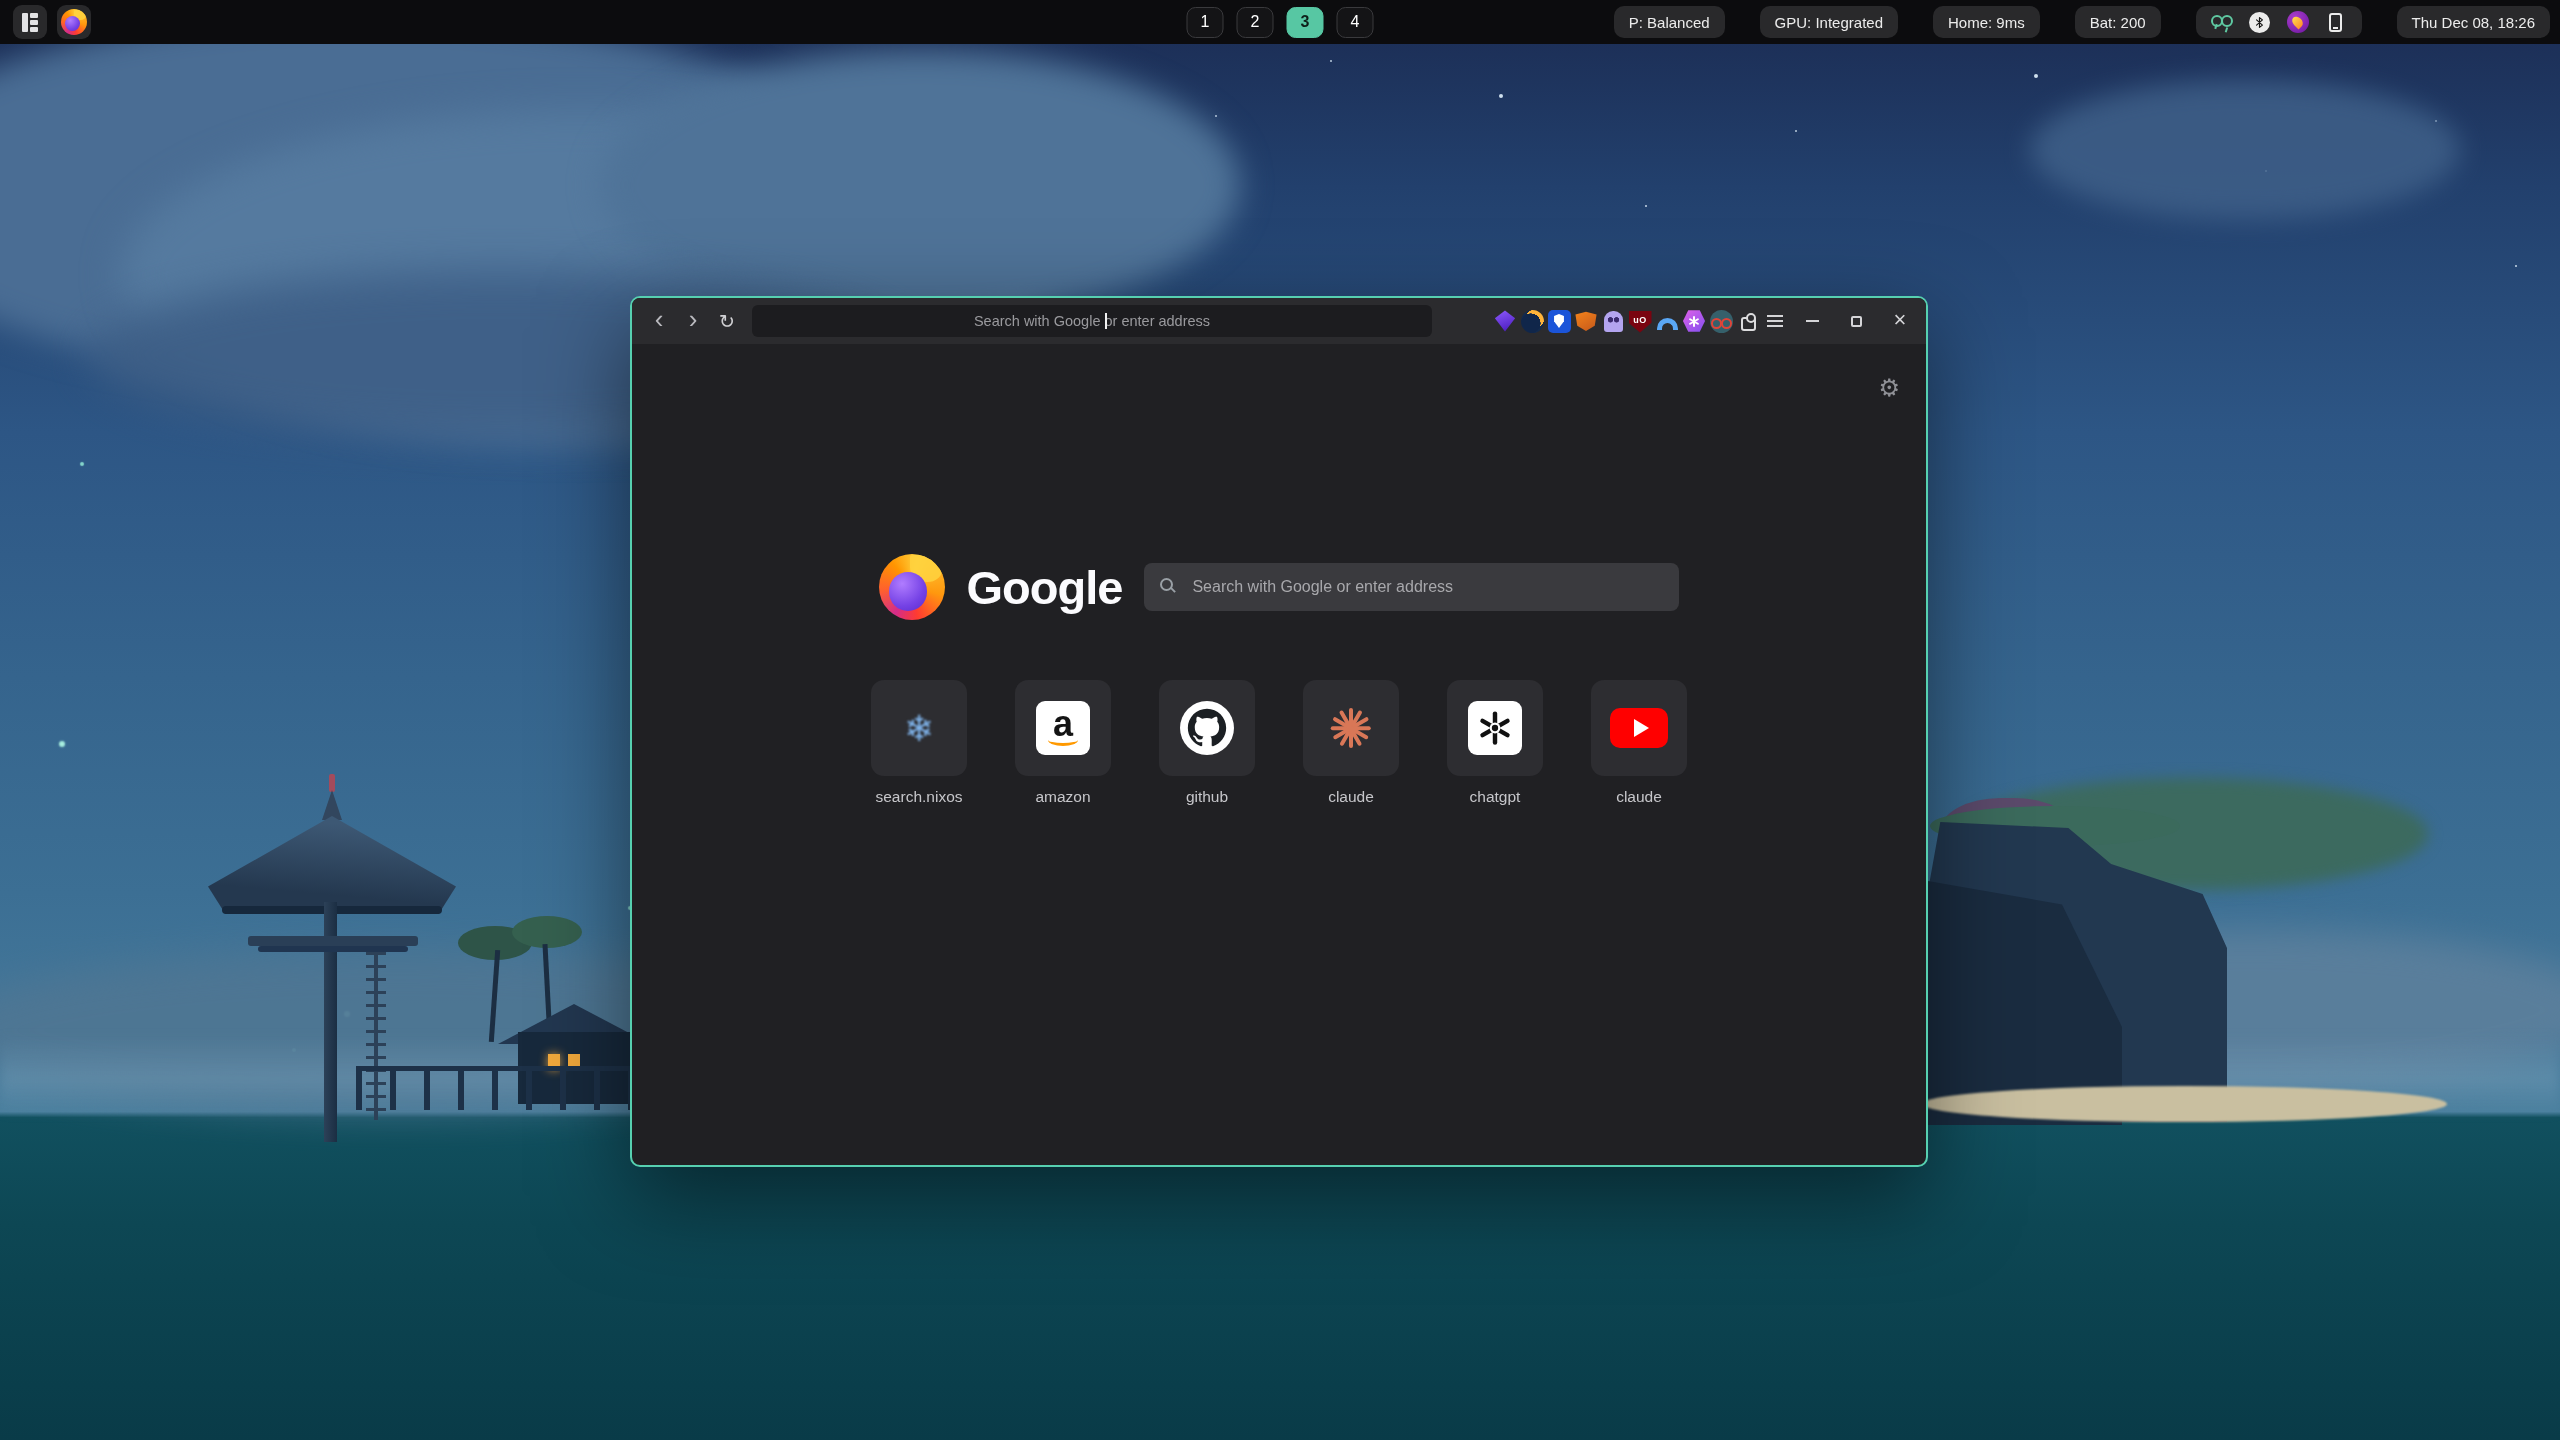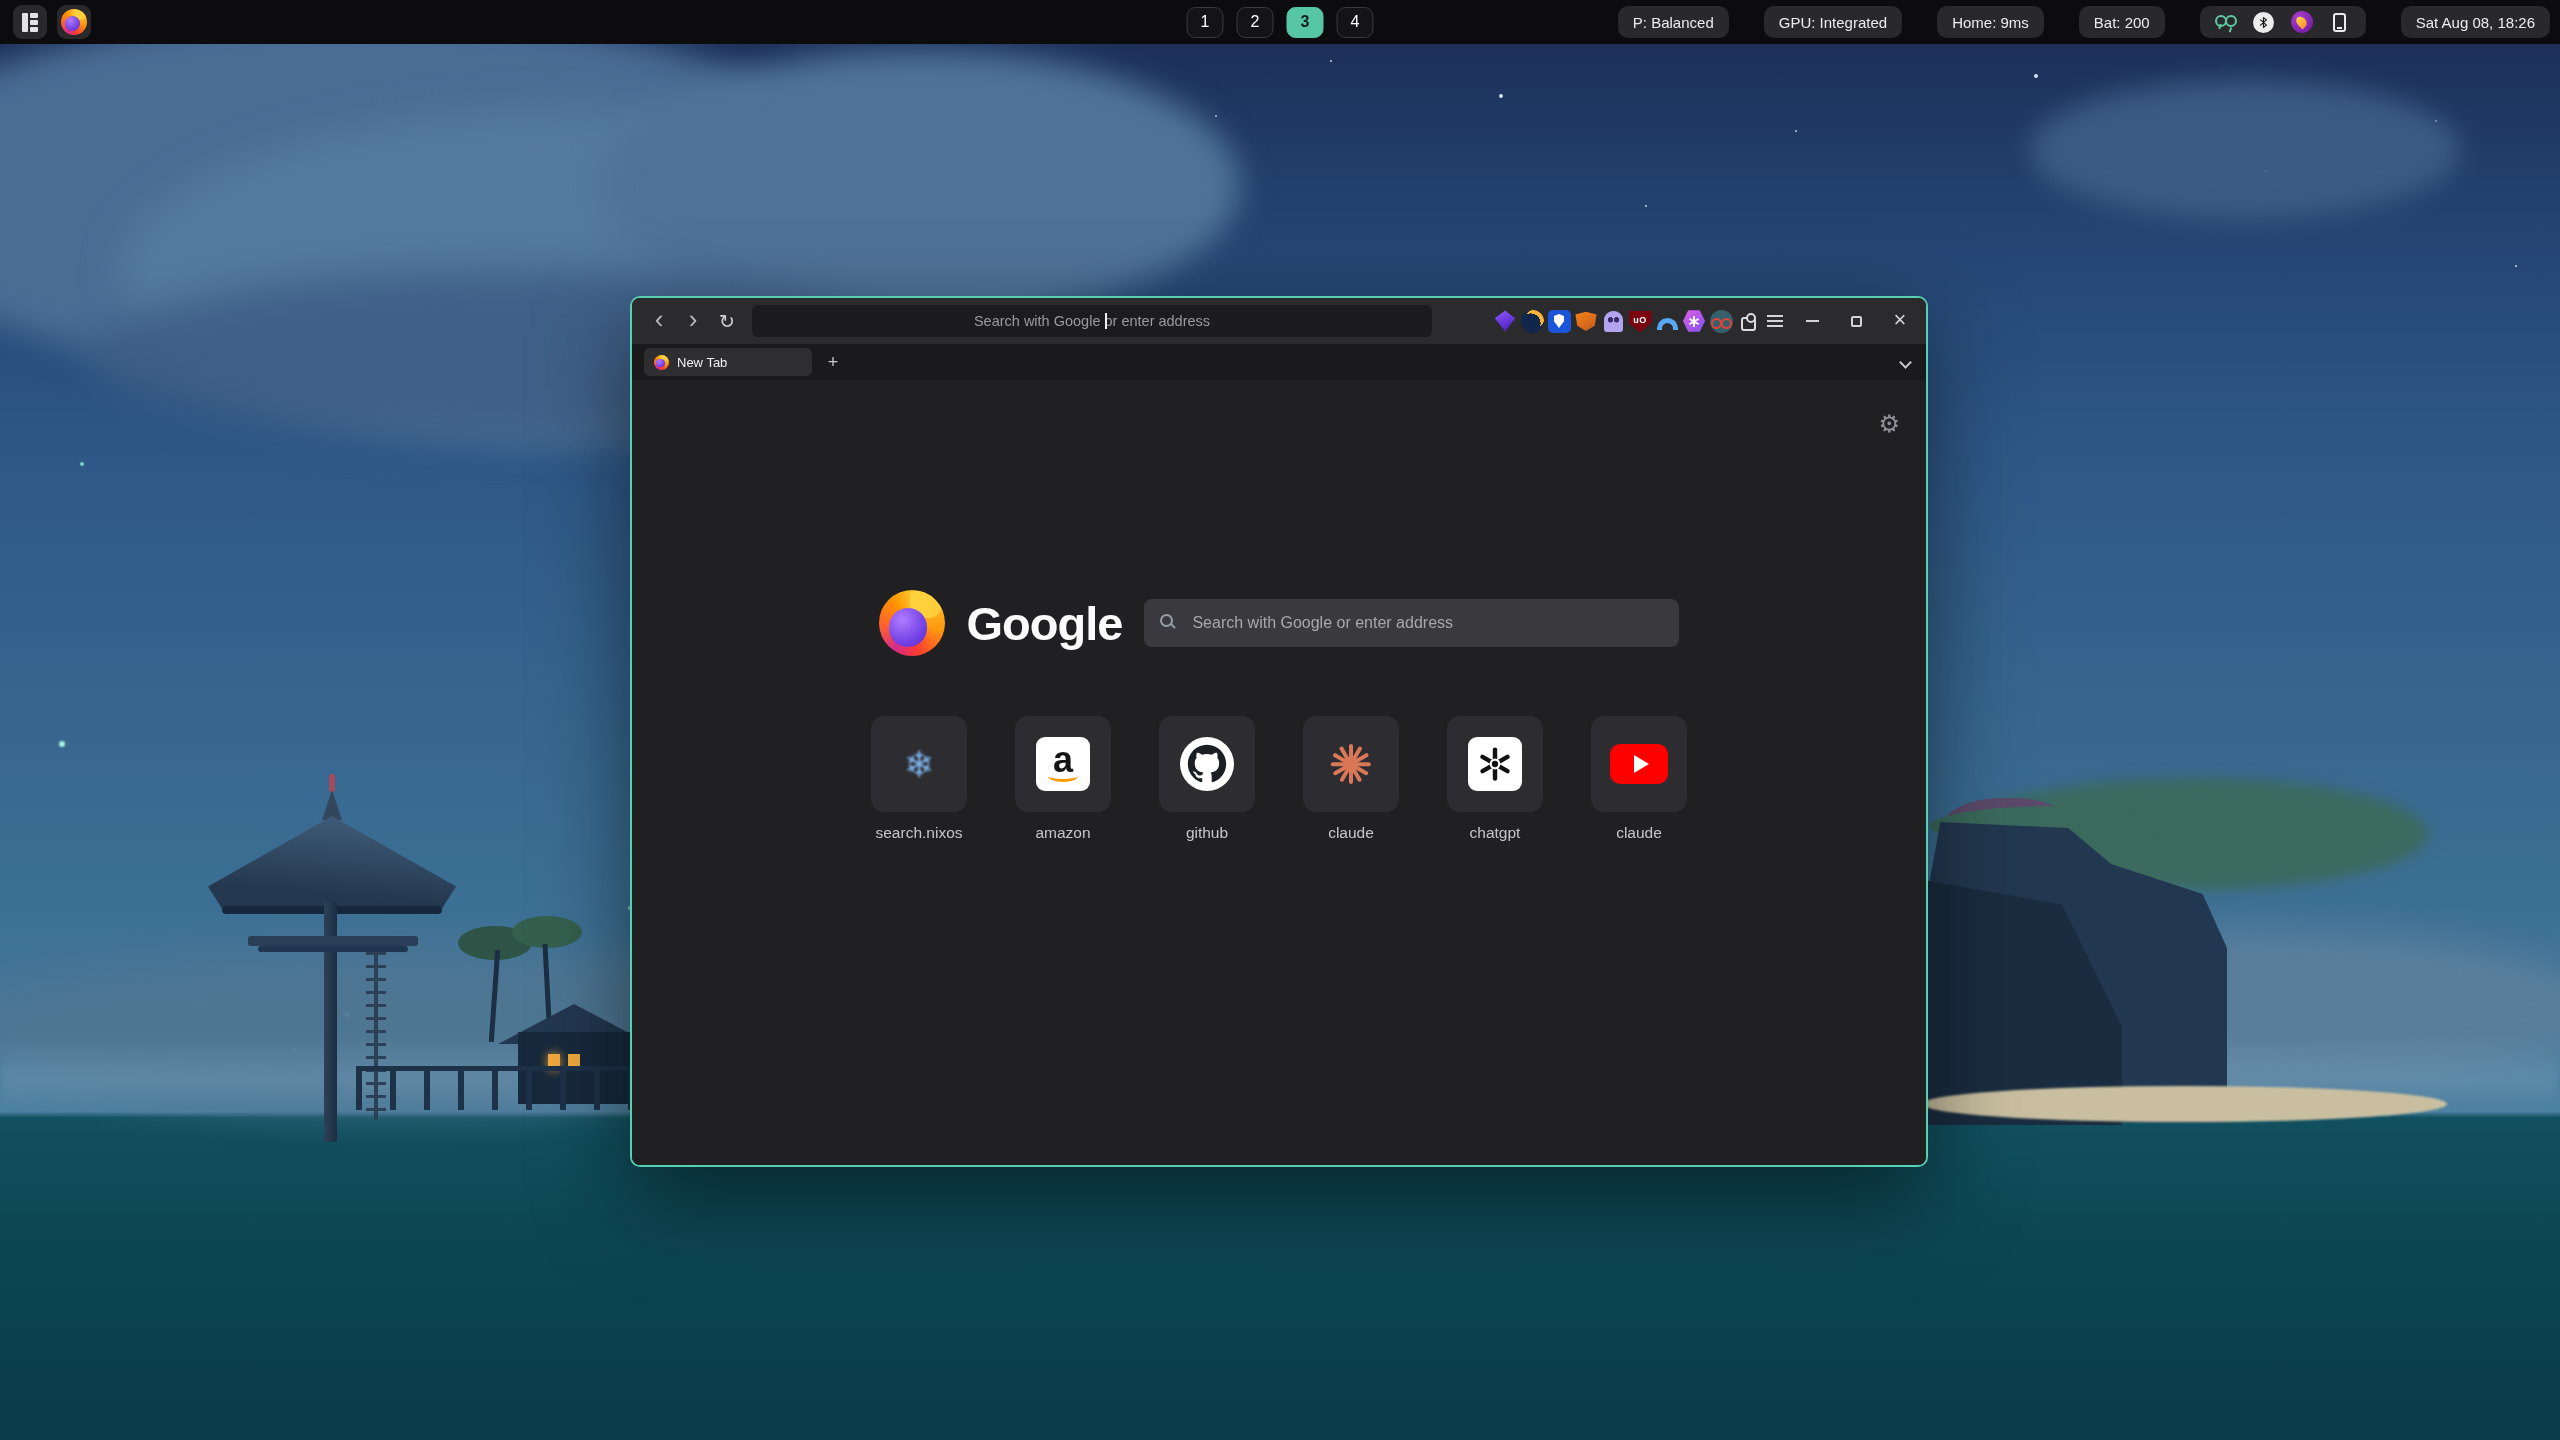--- a/index.html
+++ b/index.html
@@ -263,21 +263,21 @@
         </span>
         <span class="tray-ic">
             <span class="flame-circle">
               <span class="flame"></span>
             </span>
           </span>
         <span class="tray-ic">
             <span class="device"></span>
           </span>
       </div>
-      <div class="pill">Sat Aug 08, 18:26</div>
+      <div class="pill">Thu Dec 08, 18:26</div>
     </div>
   </div>
 
   <div class="window">
 
     <div class="toolbar">
       <div class="nav-btn">
           <span class="nav-glyph">‹</span>
         </div>
       <div class="nav-btn">
@@ -340,28 +340,20 @@
           </span>
         <span class="ctl">
             <span class="max-box"></span>
           </span>
         <span class="ctl">
             <span class="close-x">×</span>
           </span>
       </div>
     </div>
 
-    <div class="tabstrip">
-      <div class="tab">
-        <span class="fflogo ff15"></span>
-        <span>New Tab</span>
-      </div>
-      <div class="newtab-btn">+</div>
-      <span class="tab-chevron"></span>
-    </div>
 
     <div class="content">
       <span class="gear">⚙</span>
 
       <div class="hero">
         <span class="fflogo ff66"></span>
         <span class="brand-word">Google</span>
         <div class="search-wrap">
           <span class="mag"></span>
           <input type="text" placeholder="Search with Google or enter address" style="">

